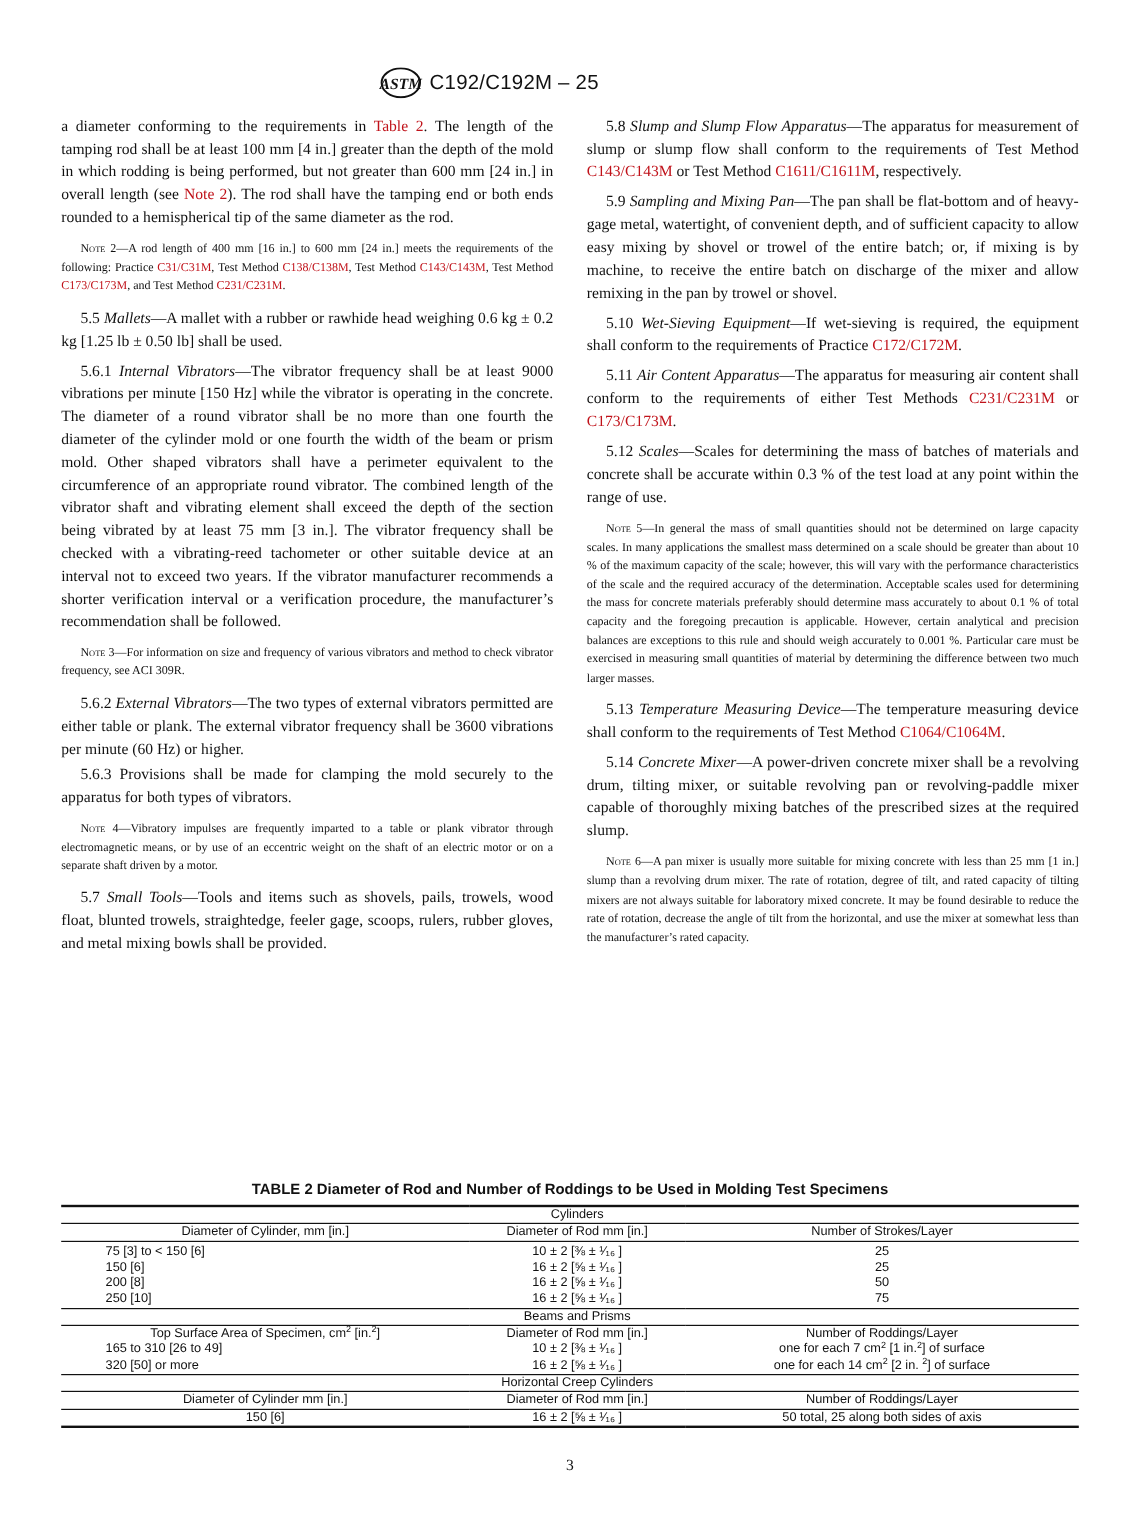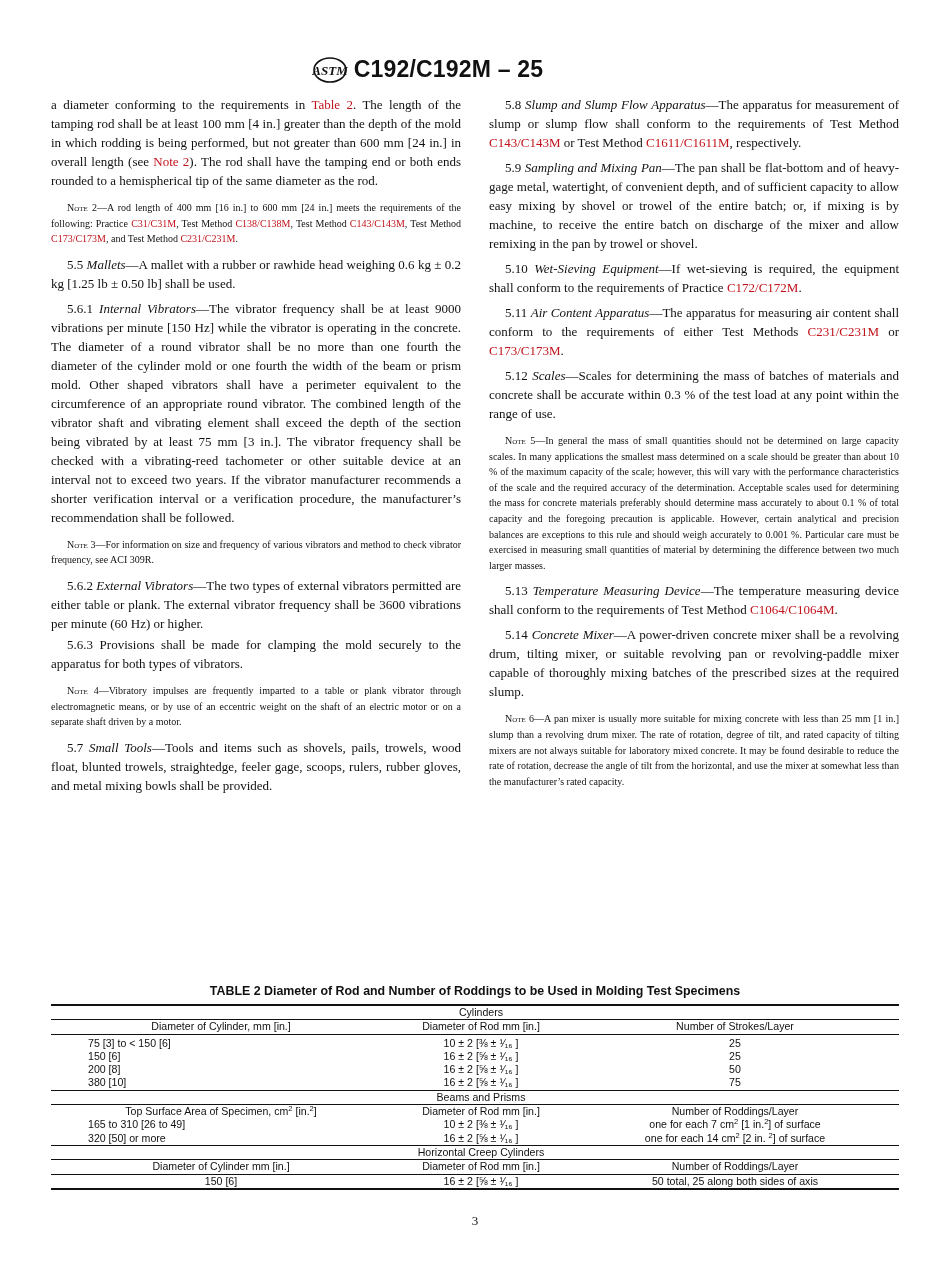--- a/index.html
+++ b/index.html
@@ -1,20 +1,20 @@
 <!DOCTYPE html>
 <html><head>
 <meta charset="utf-8">
 <style>
   html, body { margin: 0; padding: 0; background: #ffffff; }
   body { width: 950px; height: 1272px; position: relative; overflow: hidden; color: #111; }
-  .header { position: absolute; top: 56px; left: 0; width: 815px; text-align: center; margin-left: 20px; }
+  .header { position: absolute; top: 56px; left: 0; width: 815px; text-align: center; }
   .header-inner { display: inline-flex; align-items: center; gap: 6px; }
   .astm-logo { width: 36px; height: 26px; display: inline-block; }
-  .doc-code { font-family: "Liberation Sans", sans-serif; font-weight: bold; font-size: 23px; letter-spacing: 0.2px; }
+  .doc-code { font-family: "Liberation Sans", sans-serif; font-weight: normal; font-size: 17px; letter-spacing: 0.2px; }
 
   .col { position: absolute; top: 93px; width: 410px; font-family: "Liberation Serif", serif; }
   .col-left { left: 51px; }
   .col-right { left: 489px; }
 
   p.body { margin: 2px 0 6px 0; font-size: 13px; line-height: 19px; text-align: justify; text-indent: 0; }
   p.body.indent { text-indent: 16px; }
   p.body.tight { margin-bottom: 1px; }
   p.note { margin: 10px 0 8px 0; font-size: 10px; line-height: 15.6px; text-align: justify; text-indent: 16px; }
   .smallcaps { font-variant: small-caps; }
@@ -120,21 +120,21 @@
       <td class="pad-l">150 [6]</td>
       <td class="center">16 ± 2 [⅝ ± ¹⁄₁₆ ]</td>
       <td class="center">25</td>
     </tr>
     <tr>
       <td class="pad-l">200 [8]</td>
       <td class="center">16 ± 2 [⅝ ± ¹⁄₁₆ ]</td>
       <td class="center">50</td>
     </tr>
     <tr>
-      <td class="pad-l">380 [10]</td>
+      <td class="pad-l">250 [10]</td>
       <td class="center">16 ± 2 [⅝ ± ¹⁄₁₆ ]</td>
       <td class="center">75</td>
     </tr>
 
     <tr class="rule-thin">
       <td></td>
       <td class="center">Beams and Prisms</td>
       <td></td>
     </tr>
     <tr class="rule-thin">

